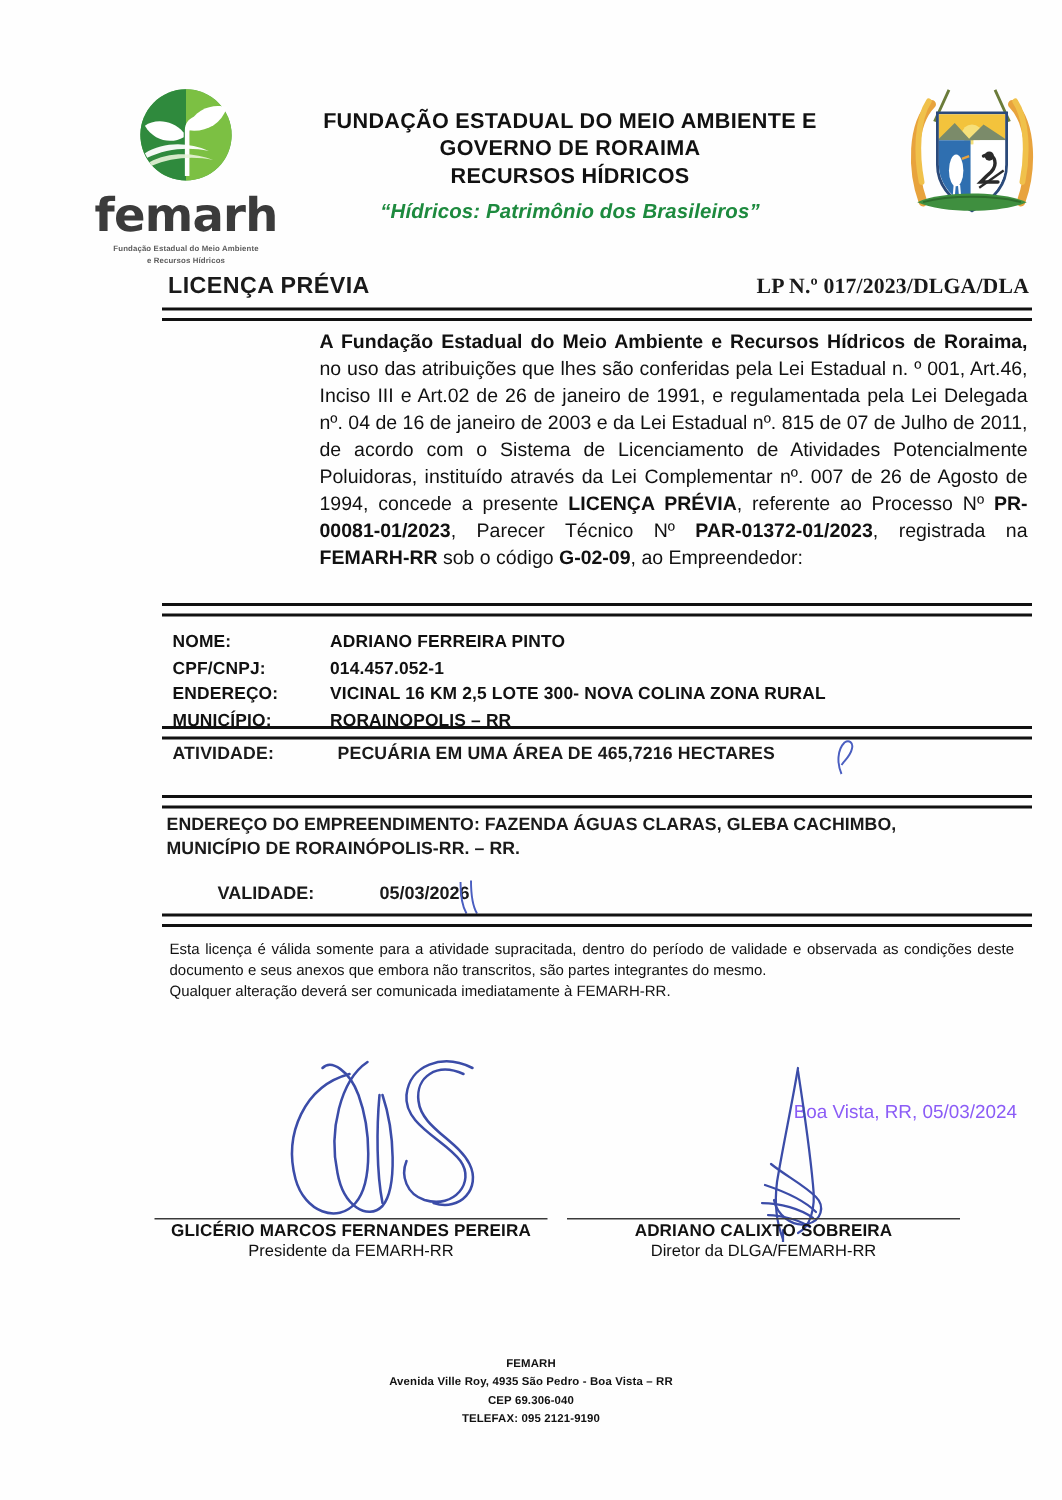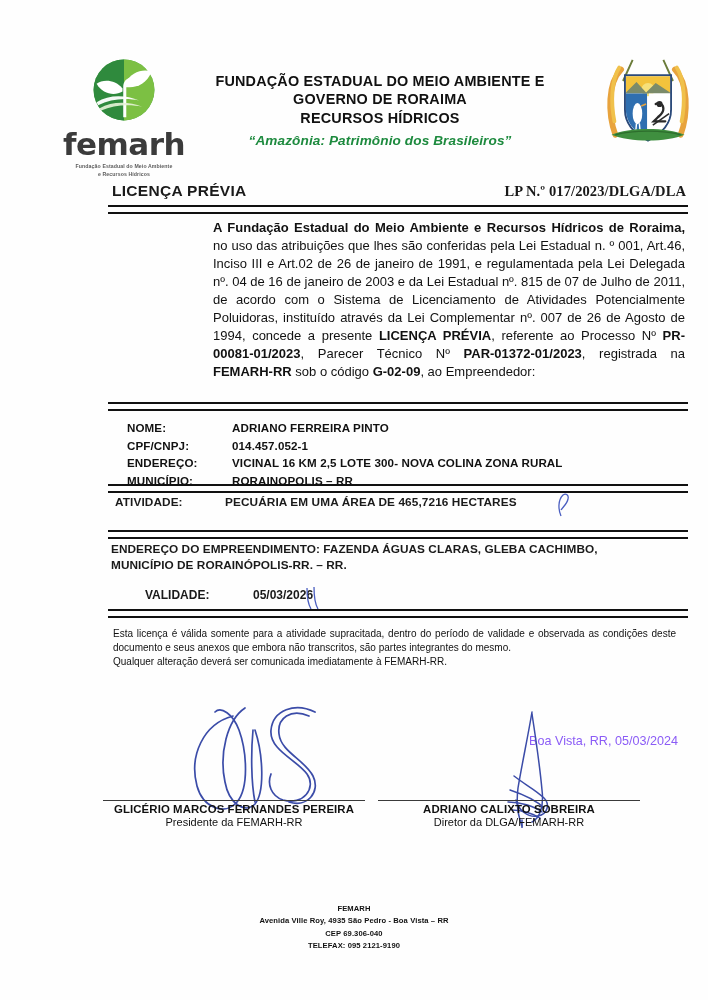--- a/index.html
+++ b/index.html
@@ -135,21 +135,21 @@
     line-height: 1.38;
     text-align: justify;
     color: #111;
   }
   .body-para b { font-weight: bold; }
 
   
   .fields {
     position: absolute;
     top: 419px;
-    left: 127px;
+    left: 115px;
     right: 20px;
     font-size: 11.6px;
     font-weight: bold;
     line-height: 1.52;
     color: #111;
   }
   .field-row { display: flex; }
   .field-label { width: 105px; flex: none; letter-spacing: 0.1px; }
   .field-value { flex: 1; letter-spacing: 0.1px; }
 
@@ -212,20 +212,21 @@
     position: absolute;
     top: 690px;
     left: 0;
     right: 0;
     height: 160px;
   }
   .sig-col {
     position: absolute;
     width: 262px;
     text-align: center;
+    margin-top: 12px;
   }
   #sig-left  { left: 103px; top: 110px; }
   #sig-right { left: 378px; top: 110px; }
   .sig-line {
     border-top: 1px solid #3a3a3a;
     margin-bottom: 2px;
   }
   .sig-name {
     font-size: 11.4px;
     font-weight: bold;
@@ -278,21 +279,21 @@
       <div class="logo-sub">
         <div>Fundação Estadual do Meio Ambiente</div>
         <div>e Recursos Hídricos</div>
       </div>
     </div>
 
     <div class="title-block">
       <div class="gov-line">FUNDAÇÃO ESTADUAL DO MEIO AMBIENTE E</div>
       <div class="gov-line">GOVERNO DE RORAIMA</div>
       <div class="gov-line">RECURSOS HÍDRICOS</div>
-      <div class="motto">“Amazônia: Patrimônio dos Brasileiros”</div>
+      <div class="motto">“Hídricos: Patrimônio dos Brasileiros”</div>
     </div>
 
     <svg class="crest" viewBox="0 0 100 106">
       <path d="M22 16 C8 30 8 62 16 84" stroke="#e8a33d" stroke-width="6" fill="none" stroke-linecap="round"></path>
       <path d="M78 16 C92 30 92 62 84 84" stroke="#e8a33d" stroke-width="6" fill="none" stroke-linecap="round"></path>
       <path d="M20 14 C12 26 11 50 15 70" stroke="#f0c14b" stroke-width="4" fill="none" stroke-linecap="round"></path>
       <path d="M80 14 C88 26 89 50 85 70" stroke="#f0c14b" stroke-width="4" fill="none" stroke-linecap="round"></path>
       <path d="M34 6 L24 28 M66 6 L76 28" stroke="#6b7c3a" stroke-width="2" fill="none"></path>
       <path d="M26 22 L74 22 L74 58 C74 74 62 84 50 90 C38 84 26 74 26 58 Z" fill="#ffffff" stroke="#2b4a7a" stroke-width="2"></path>
       <path d="M27 23 L73 23 L73 40 L27 40 Z" fill="#f3c33c"></path>

